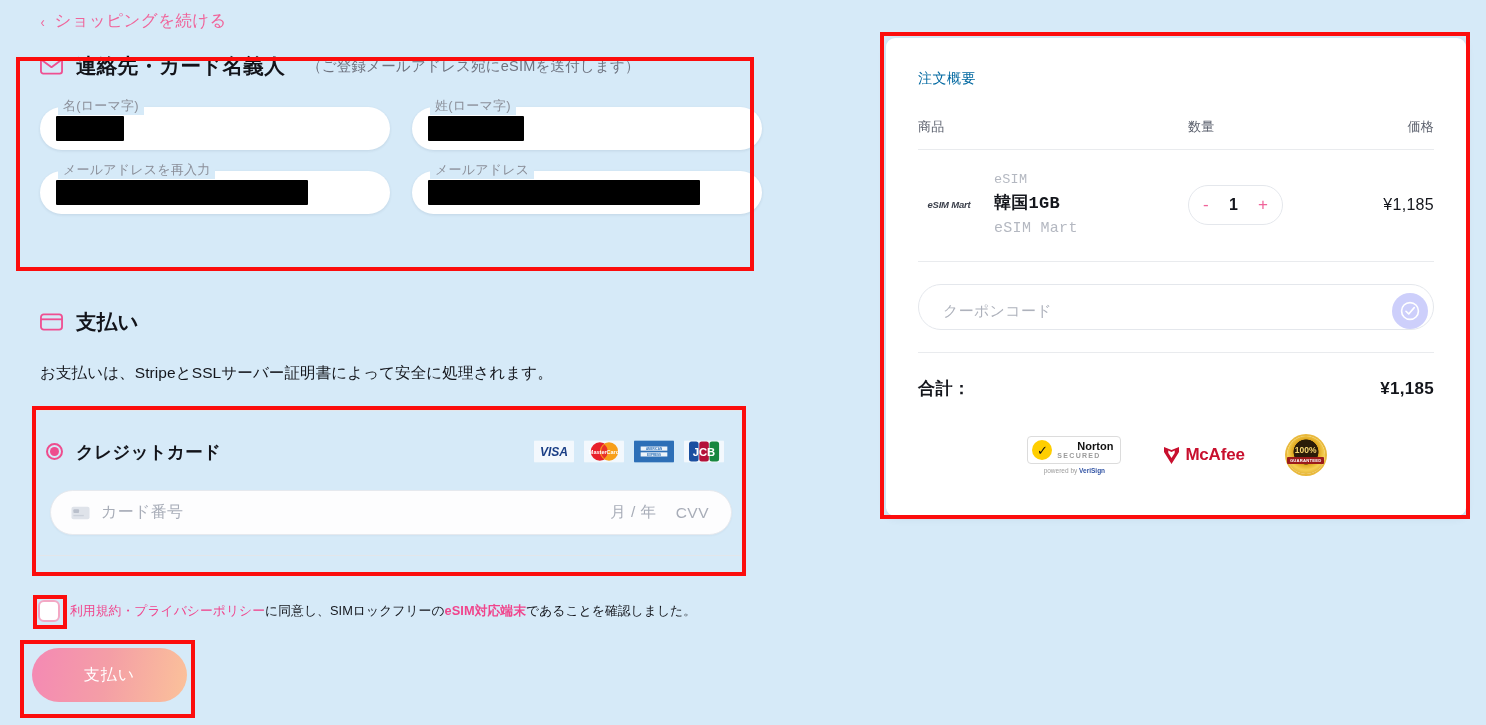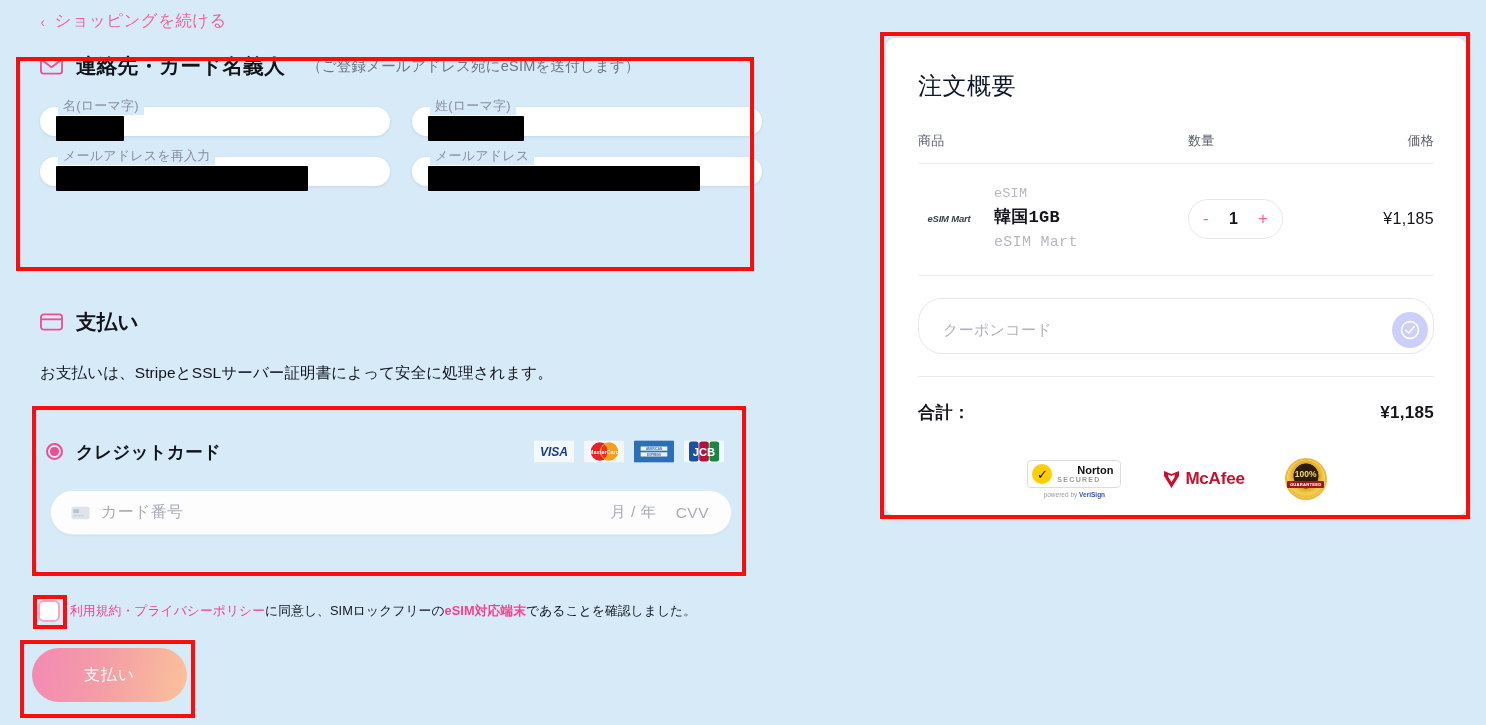--- a/index.html
+++ b/index.html
@@ -60,21 +60,21 @@
   .ico-card { width: 23px; height: 18px; flex: 0 0 auto; }
 
   .field-grid {
     position: absolute; left: 0; top: 55px;
     width: 734px;
     display: grid; grid-template-columns: 350px 350px;
     column-gap: 22px; row-gap: 21px;
     padding-left: 22px;
   }
   .field {
-    position: relative; height: 29px;
+    position: relative; height: 43px;
   }
   .field .fbox {
     position: absolute; inset: 0;
     background: #fff;
     border-radius: 22px;
     box-shadow: 0 1px 3px rgba(20,40,70,.10);
   }
   .field .flabel {
     position: absolute; left: 18px; top: -10px;
     font-size: 13px; color: #8b8f99;
@@ -172,21 +172,21 @@
   #summary-card {
     position: absolute; left: 886px; top: 38px;
     width: 580px; height: 478px;
     background: #fff;
     border-radius: 9px;
     box-shadow: 0 2px 10px rgba(30,60,100,.08);
     padding: 32px 32px 0 32px;
     overflow: hidden;
   }
   #summary-title {
-    font-size: 24px; color: #0f172a; font-weight: 400;
+    font-size: 14px; color: #0369a1; font-weight: 400;
     letter-spacing: .5px;
   }
   #sum-head-row {
     display: flex; margin-top: 30px;
     font-size: 13px; color: #595e6b; padding-bottom: 13px;
     letter-spacing: .2px;
   }
   #sum-head-row .c-item { flex: 1; }
   #sum-head-row .c-qty { width: 150px; }
   #sum-head-row .c-price { width: 96px; text-align: right; }
@@ -216,21 +216,21 @@
     display: flex; align-items: center; justify-content: space-between;
     padding: 0 14px;
     background: #fff;
   }
   .qbtn { color: #f0649a; font-size: 17px; cursor: pointer; line-height: 1; user-select: none; }
   #qty-val { font-size: 16px; color: #14161c; font-weight: 700; }
   #item-price { width: 96px; text-align: right; font-size: 16px; color: #14161c; letter-spacing: .3px;}
 
   #coupon-wrap { padding: 22px 0 22px 0; }
   #coupon-row {
-    height: 56px; border: 1px solid #e4e7ec; border-radius: 24px;
+    height: 46px; border: 1px solid #e4e7ec; border-radius: 24px;
     display: flex; align-items: center; padding: 8px 5px 0 24px;
     background: #fff;
   }
   #coupon-ph { font-size: 15px; color: #aeb2bc; letter-spacing: .3px; }
   #coupon-apply {
     margin-left: auto; width: 36px; height: 36px; border-radius: 50%;
     background: #cdcffb; display: flex; align-items: center; justify-content: center;
     cursor: pointer;
   }
   #total-row {

